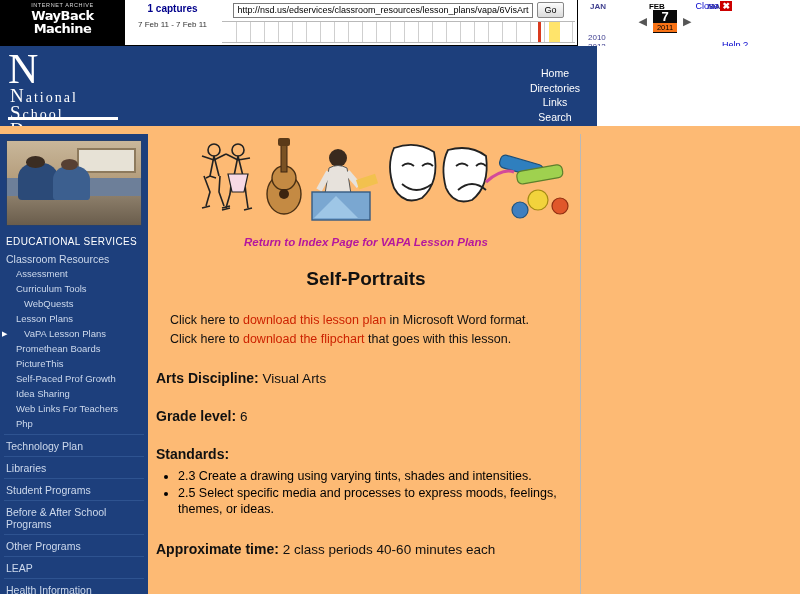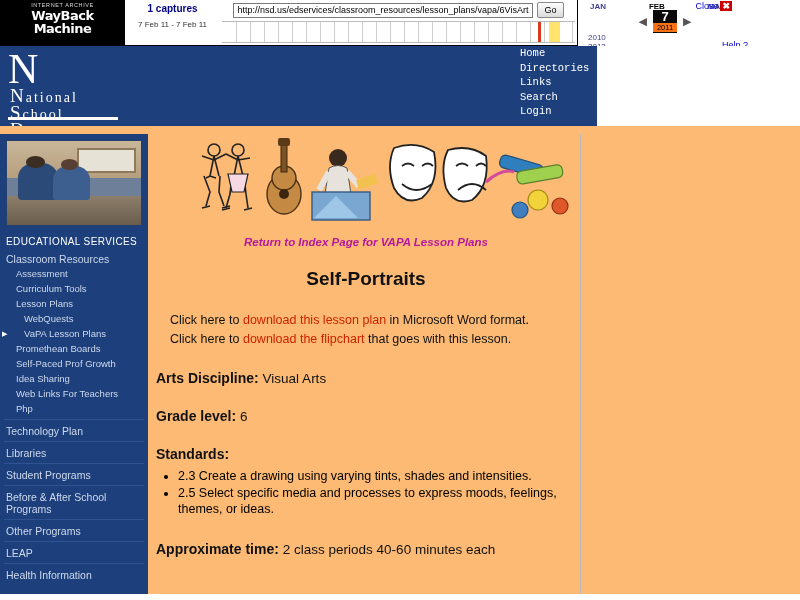--- a/index.html
+++ b/index.html
@@ -217,24 +217,23 @@
   }
   #logo .lines div span.cap { font-size: 19px; }
   #logo-rule {
     position: absolute;
     left: 8px; bottom: 6px;
     width: 110px; height: 3px;
     background: #ffffff;
   }
   #header-nav {
     position: absolute;
-    right: 210px; top: 0;
+    right: 210px; top: 20px;
     width: 70px;
-    text-align: left;
-    font-family: Liberation Mono, monospace;
+    text-align: center;
   }
   #header-nav a {
     display: block;
     color: #ffffff;
     font-size: 10.5px;
     text-decoration: none;
     line-height: 14.6px;
   }
 
   
@@ -501,24 +500,25 @@
       <div class="kid1"></div>
         <div class="kid2"></div>
       <div class="head1"></div>
         <div class="head2"></div>
     </div>
     <div id="side-title">EDUCATIONAL SERVICES</div>
     <div id="side-links">
         <a href="#" class="side-link lvl0">Classroom Resources</a>
         <a href="#" class="side-link lvl1">Assessment</a>
         <a href="#" class="side-link lvl1">Curriculum Tools</a>
+        <a href="#" class="side-link lvl2">WebQuests</a>
         <a href="#" class="side-link lvl1">Lesson Plans</a>
-        <a href="#" class="side-link lvl2">WebQuests</a>
         <a href="#" class="side-link lvl2 current">VaPA Lesson Plans</a>
         <a href="#" class="side-link lvl1">Promethean Boards</a>
+        <a href="#" class="side-link lvl1">PictureThis</a>
         <a href="#" class="side-link lvl1">Self-Paced Prof Growth</a>
         <a href="#" class="side-link lvl1">Idea Sharing</a>
         <a href="#" class="side-link lvl1">Web Links For Teachers</a>
         <a href="#" class="side-link lvl1">Php</a>
         <div class="side-sep"></div>
         <a href="#" class="side-link lvl0">Technology Plan</a>
         <div class="side-sep"></div>
         <a href="#" class="side-link lvl0">Libraries</a>
         <div class="side-sep"></div>
         <a href="#" class="side-link lvl0">Student Programs</a>

